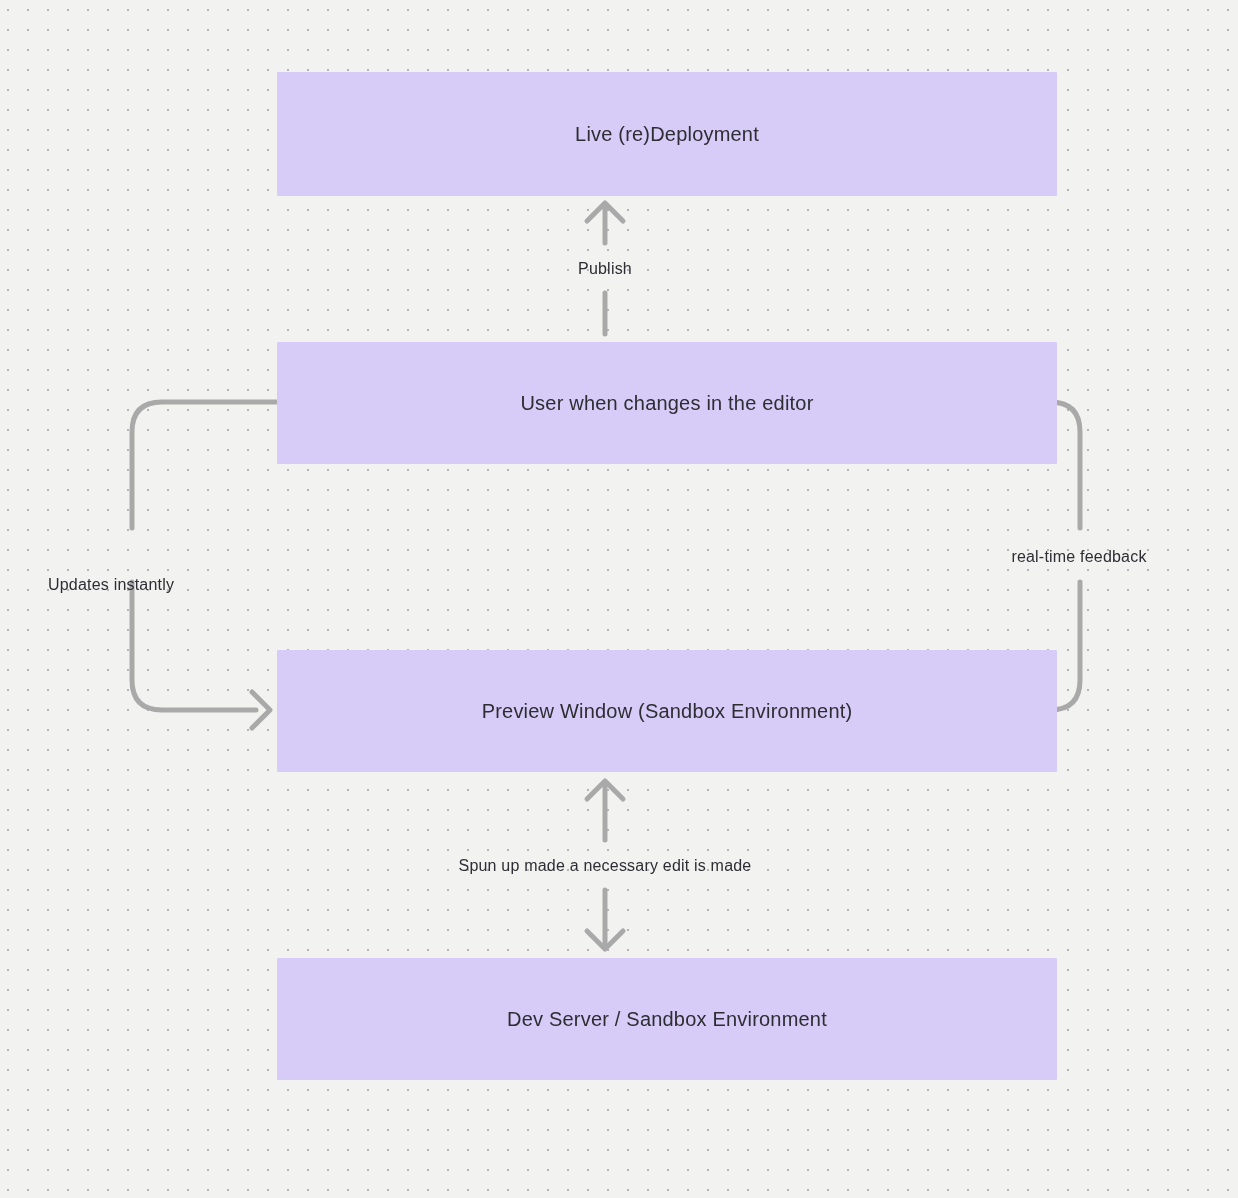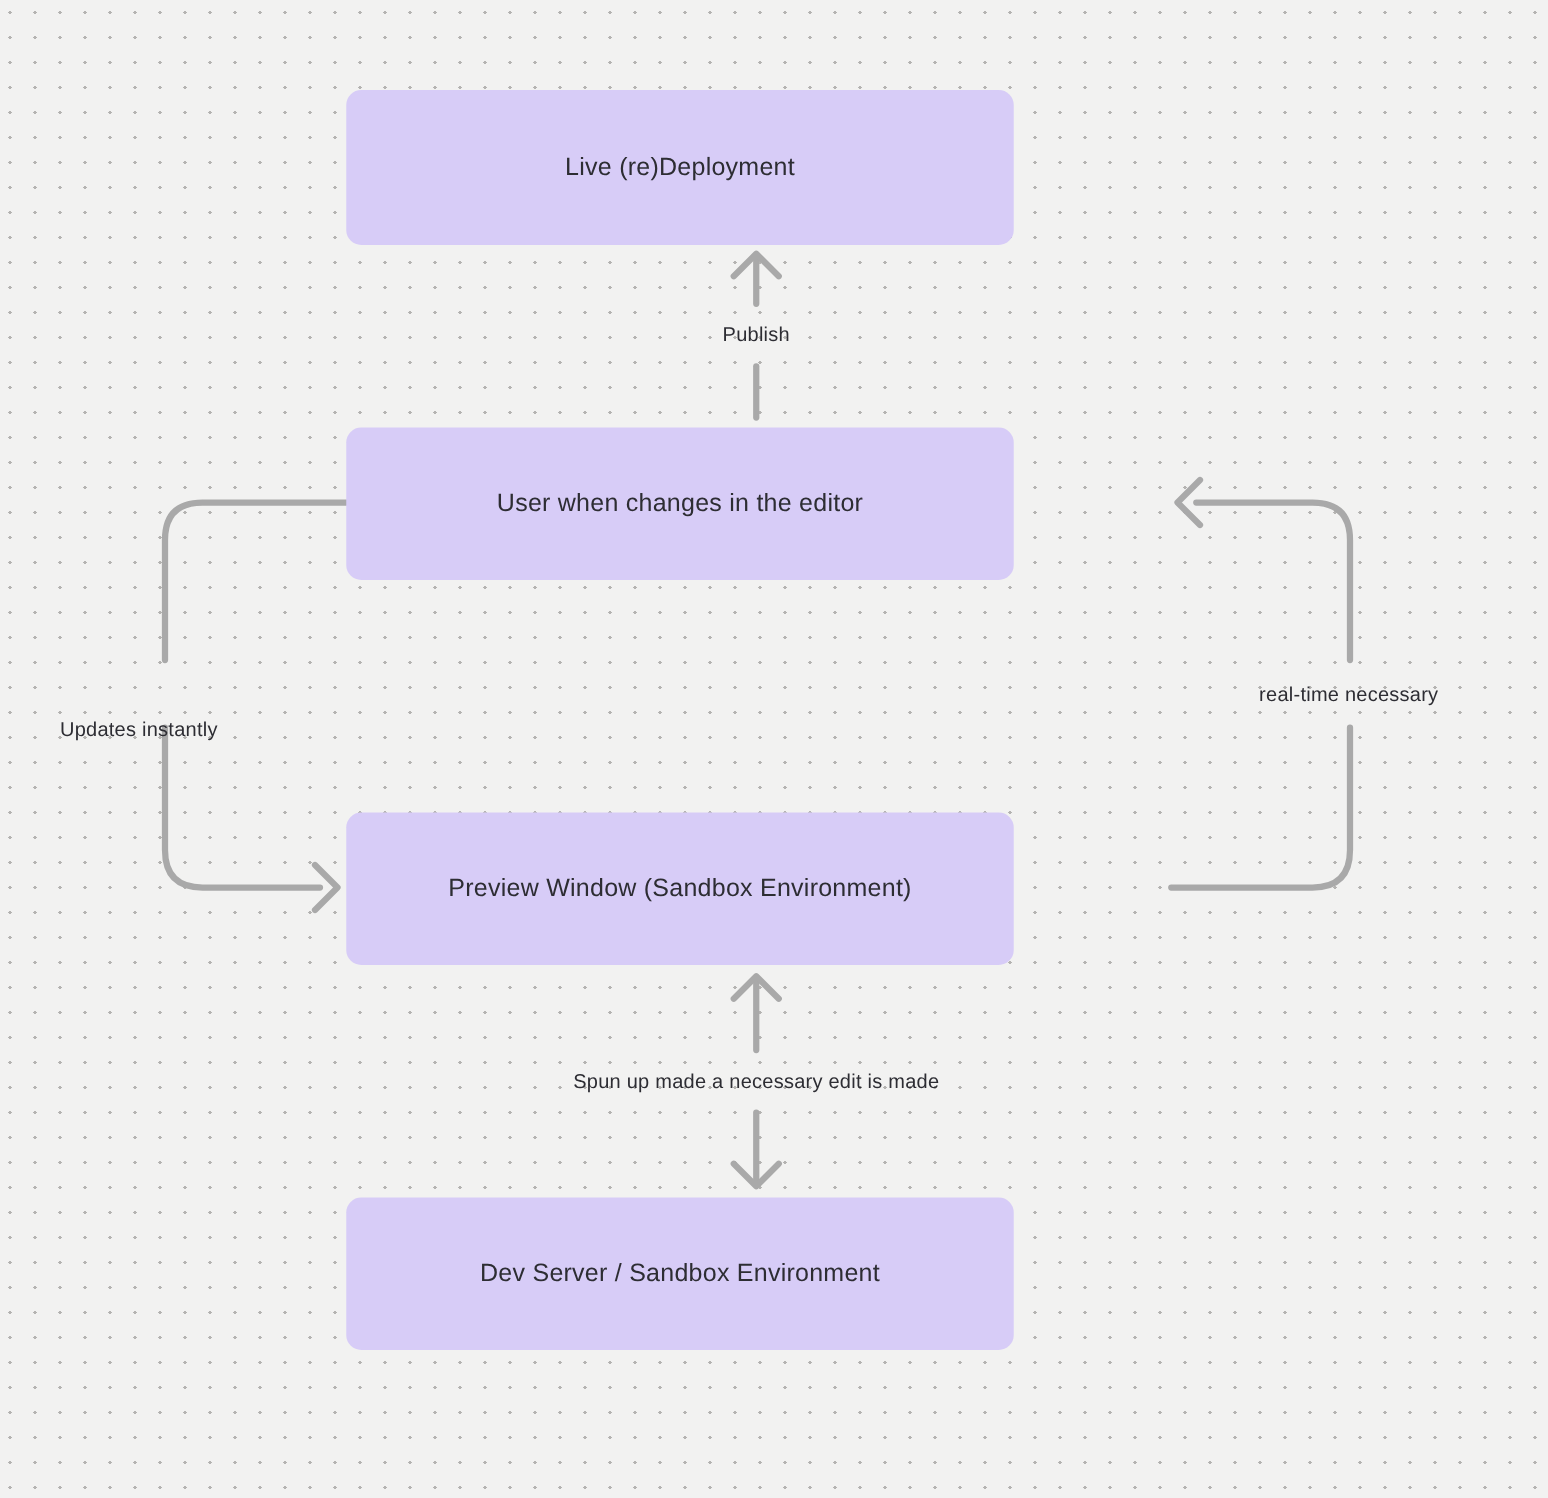--- a/index.html
+++ b/index.html
@@ -15,24 +15,24 @@
     width: 1238px;
     height: 1198px;
     overflow: hidden;
     background-color: var(--bg, #f2f2f1);
     background-image: radial-gradient(circle 1.3px at 8px 10px, var(--dot, #b5b4b2) 97%, transparent 100%);
     background-size: 20px 20px;
   }
   .node {
     position: absolute;
     left: 277px;
-    width: 534px;
+    width: 780px;
     height: 122px;
     background: var(--node, #d7ccf7);
-    border-radius: 12px;
+    border-radius: 1px;
     display: flex;
     align-items: center;
     justify-content: center;
     font-size: 20px;
     letter-spacing: 0.2px;
     color: var(--text, #2d2d33);
   }
   .edge-label {
     position: absolute;
     font-size: 16px;
@@ -105,17 +105,17 @@
   </div>
 
   <div class="node" style="top:958px">
     <span>Dev Server / Sandbox Environment</span>
   </div>
 
   <div class="edge-label centered" style="left:605px;top:257px">Publish</div>
 
   <div class="edge-label" style="left:48px;top:573px">Updates instantly</div>
 
-  <div class="edge-label centered" style="left:1079px;top:545px">real-time necessary</div>
+  <div class="edge-label centered" style="left:1079px;top:545px">real-time feedback</div>
 
   <div class="edge-label centered" style="left:605px;top:854px">Spun up made a necessary edit is made</div>
 
 </div>
 
 </body></html>

